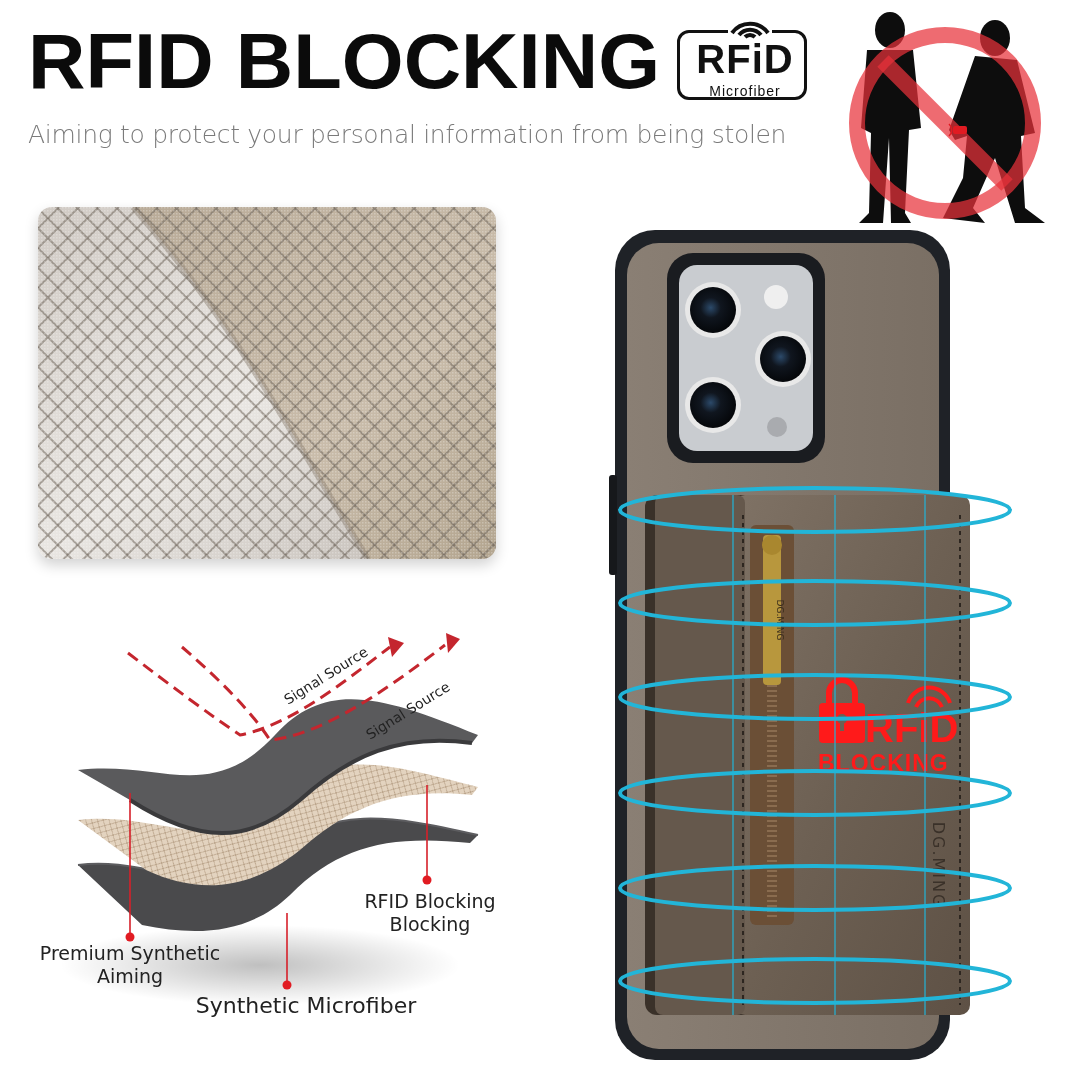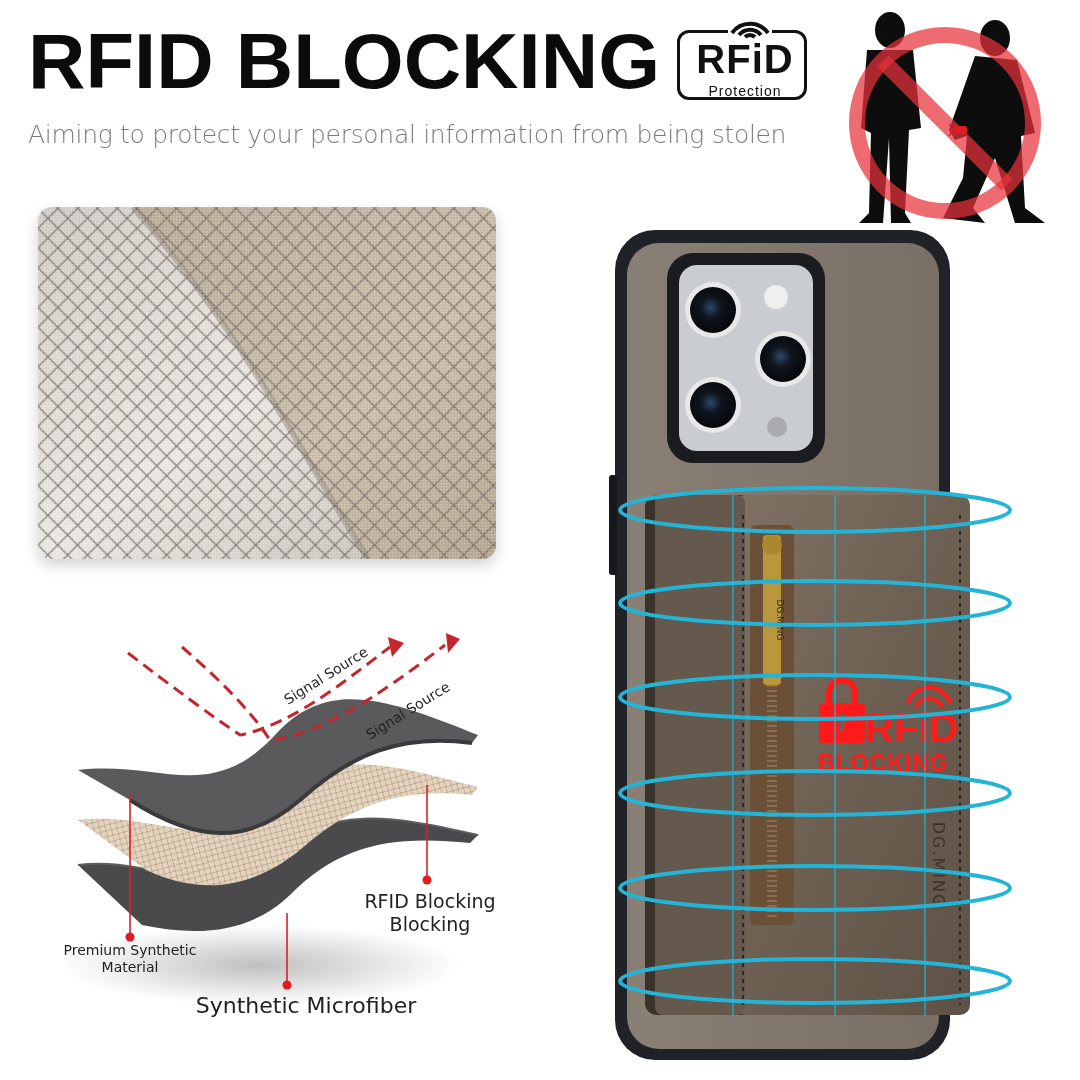--- a/index.html
+++ b/index.html
@@ -50,21 +50,21 @@
 
 <div class="title">RFID BLOCKING</div>
 
 <div class="badge">
   <svg class="waves" viewBox="0 0 44 30">
     <path d="M4 22 A 22 22 0 0 1 40 22" fill="none" stroke="#111" stroke-width="4"></path>
     <path d="M11 24 A 14 14 0 0 1 33 24" fill="none" stroke="#111" stroke-width="4"></path>
     <path d="M17 26 A 7 7 0 0 1 27 26" fill="none" stroke="#111" stroke-width="4"></path>
   </svg>
   <div class="big">RFiD</div>
-  <div class="small">Protection</div>
+  <div class="small">Microfiber</div>
 </div>
 
 <div class="subtitle">Aiming to protect your personal information from being stolen</div>
 
 <svg class="no-steal" viewBox="0 0 205 222">
 
   <g fill="#0d0d0d">
     <ellipse cx="45" cy="22" rx="15" ry="18"></ellipse>
     <path d="M22 42 L68 42 L76 120 L64 122 L60 205 L66 215 L46 215 L44 130 L38 215 L14 215 L24 205 L26 125 L16 120 Z"></path>
   </g>
@@ -150,23 +150,23 @@
     <circle cx="70" cy="322" r="4.5"></circle>
     <circle cx="367" cy="265" r="4.5"></circle>
     <circle cx="227" cy="370" r="4.5"></circle>
   </g>
 </svg>
 
 <div class="label" style="left:355px; top:890px; width:150px; font-size:19px;">
   <div>RFID Blocking</div>
   <div>Blocking</div>
 </div>
-<div class="label" style="left:30px; top:942px; width:200px; font-size:14px;">
+<div class="label" style="left:30px; top:942px; width:200px; font-size:19px;">
   <div>Premium Synthetic</div>
-  <div>Material</div>
+  <div>Aiming</div>
 </div>
 <div class="label" style="left:190px; top:993px; width:232px; font-size:22px;">Synthetic Microfiber</div>
 
 <svg class="phone" viewBox="0 0 420 840">
   <defs>
     <linearGradient id="leather" x1="0" y1="0" x2="1" y2="1">
       <stop offset="0" stop-color="#7f7265"></stop>
       <stop offset="0.5" stop-color="#6d6053"></stop>
       <stop offset="1" stop-color="#5e5145"></stop>
     </linearGradient>

